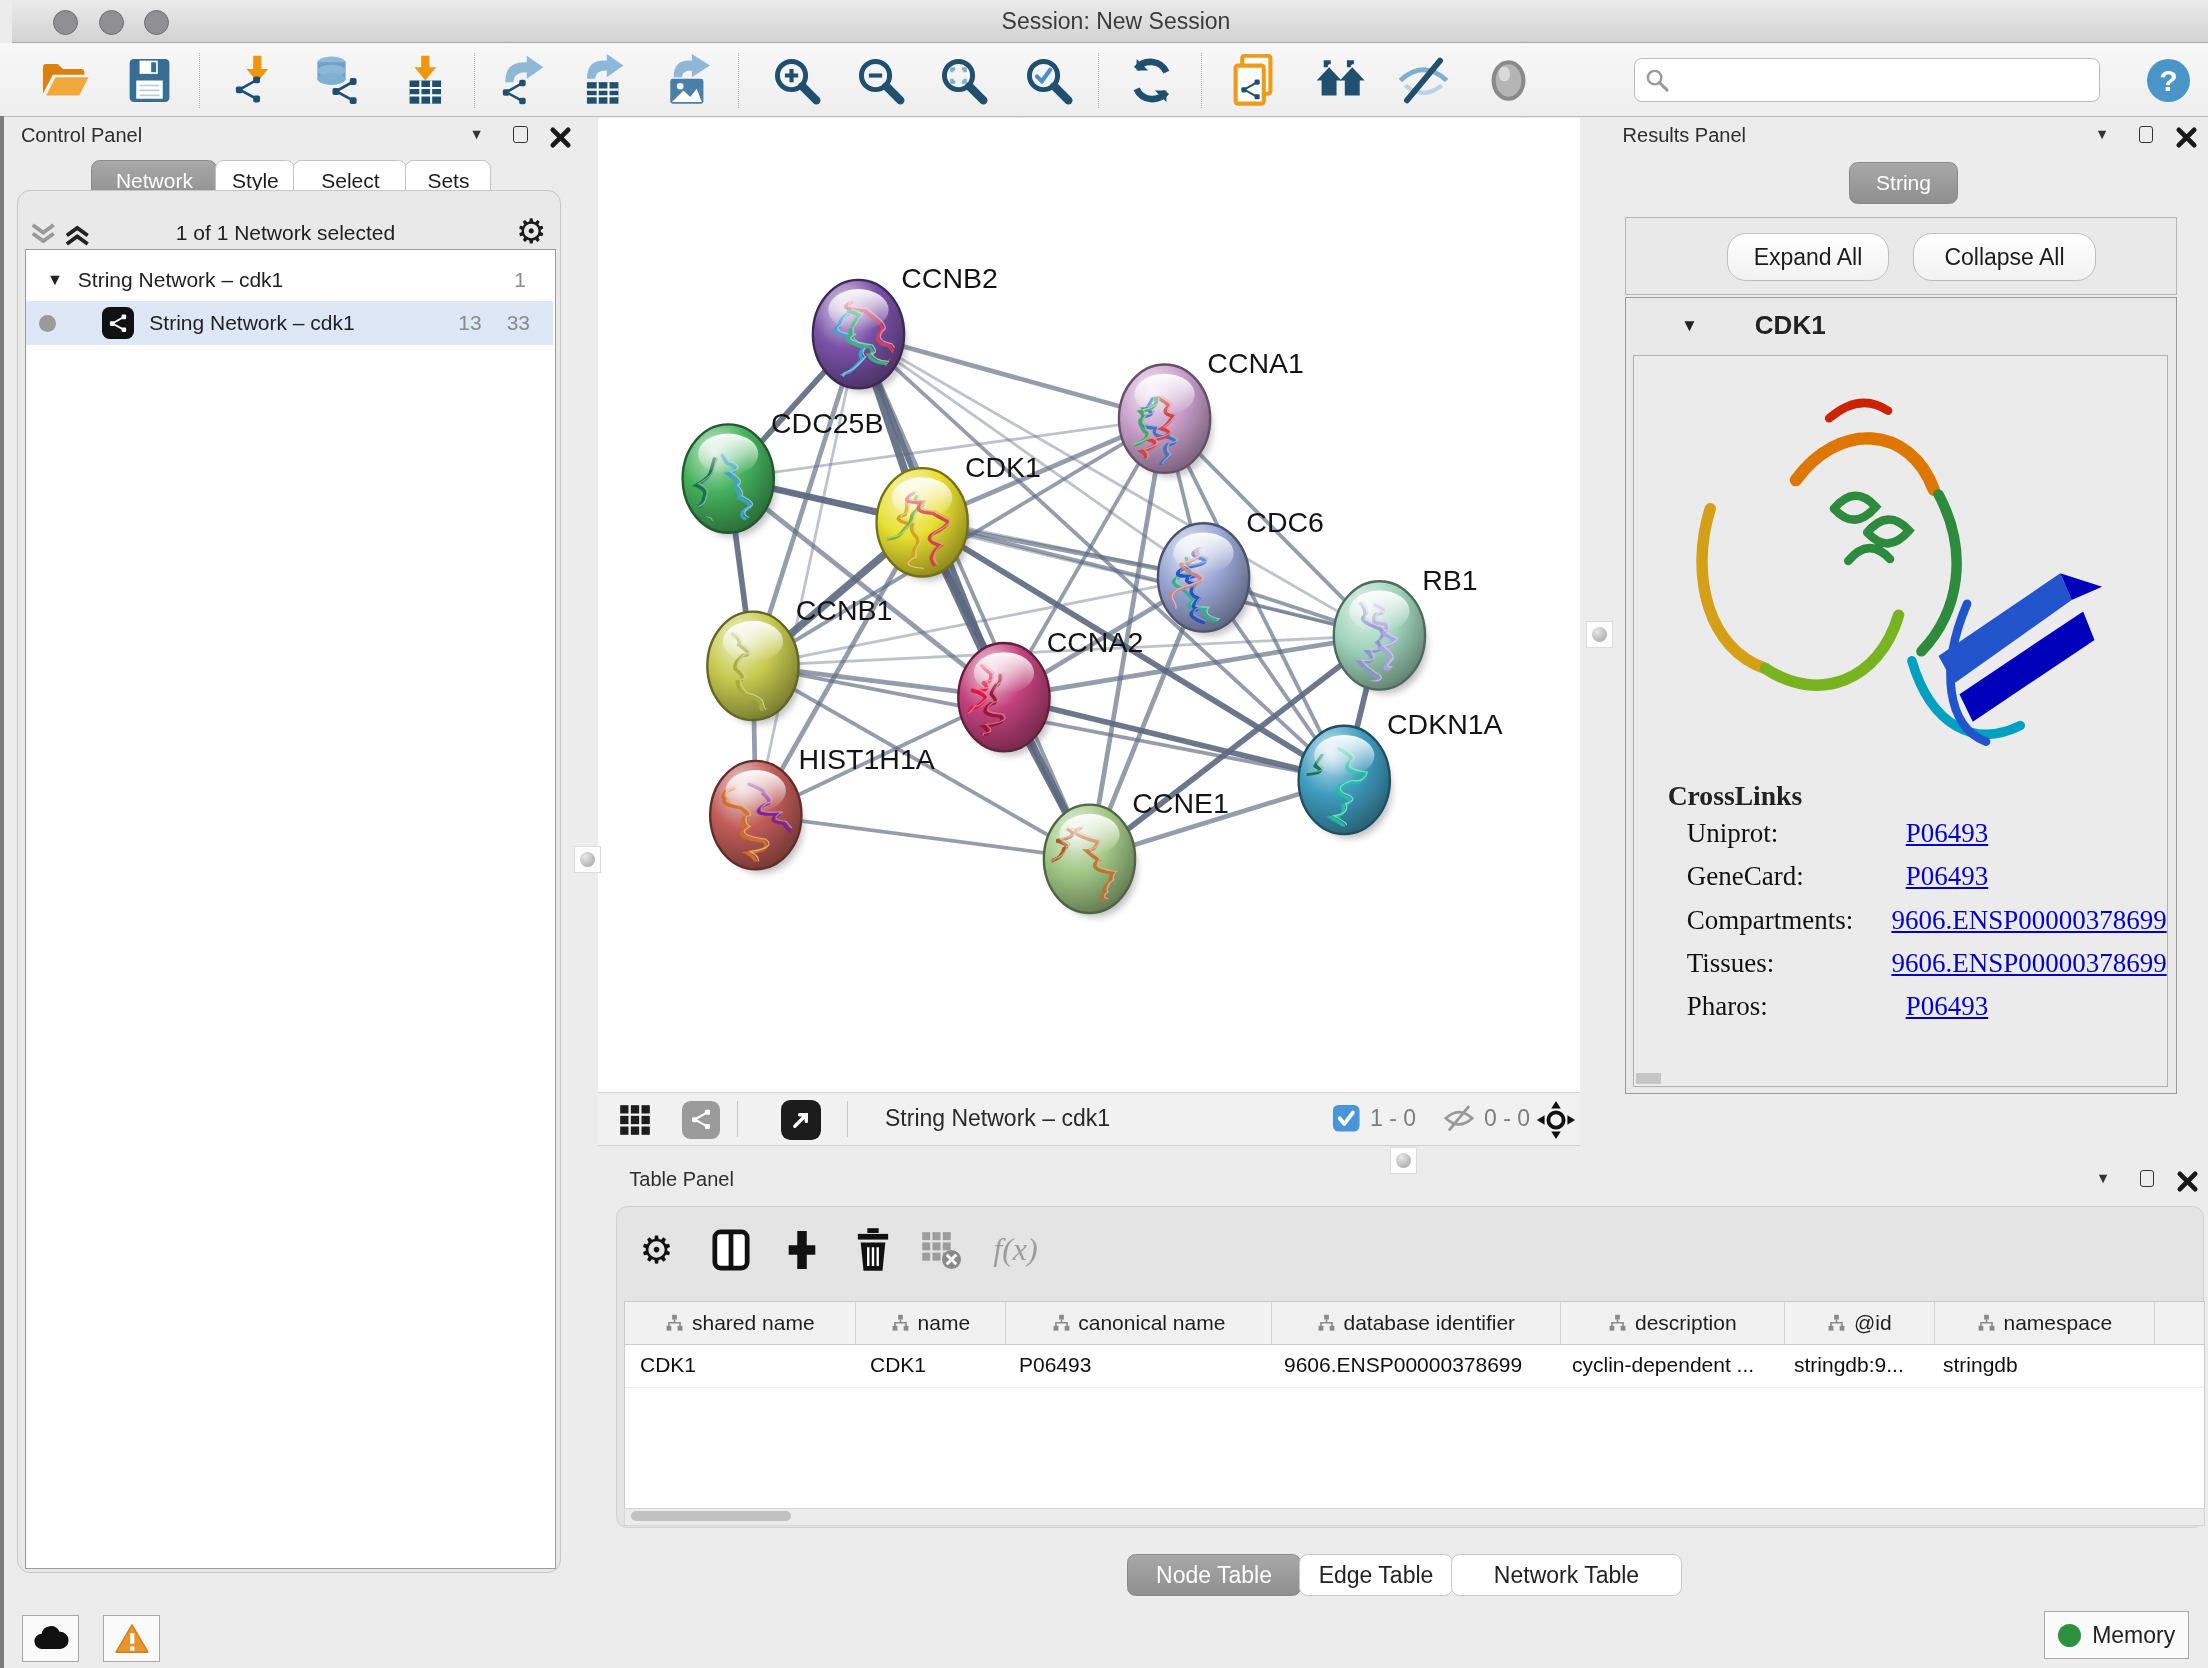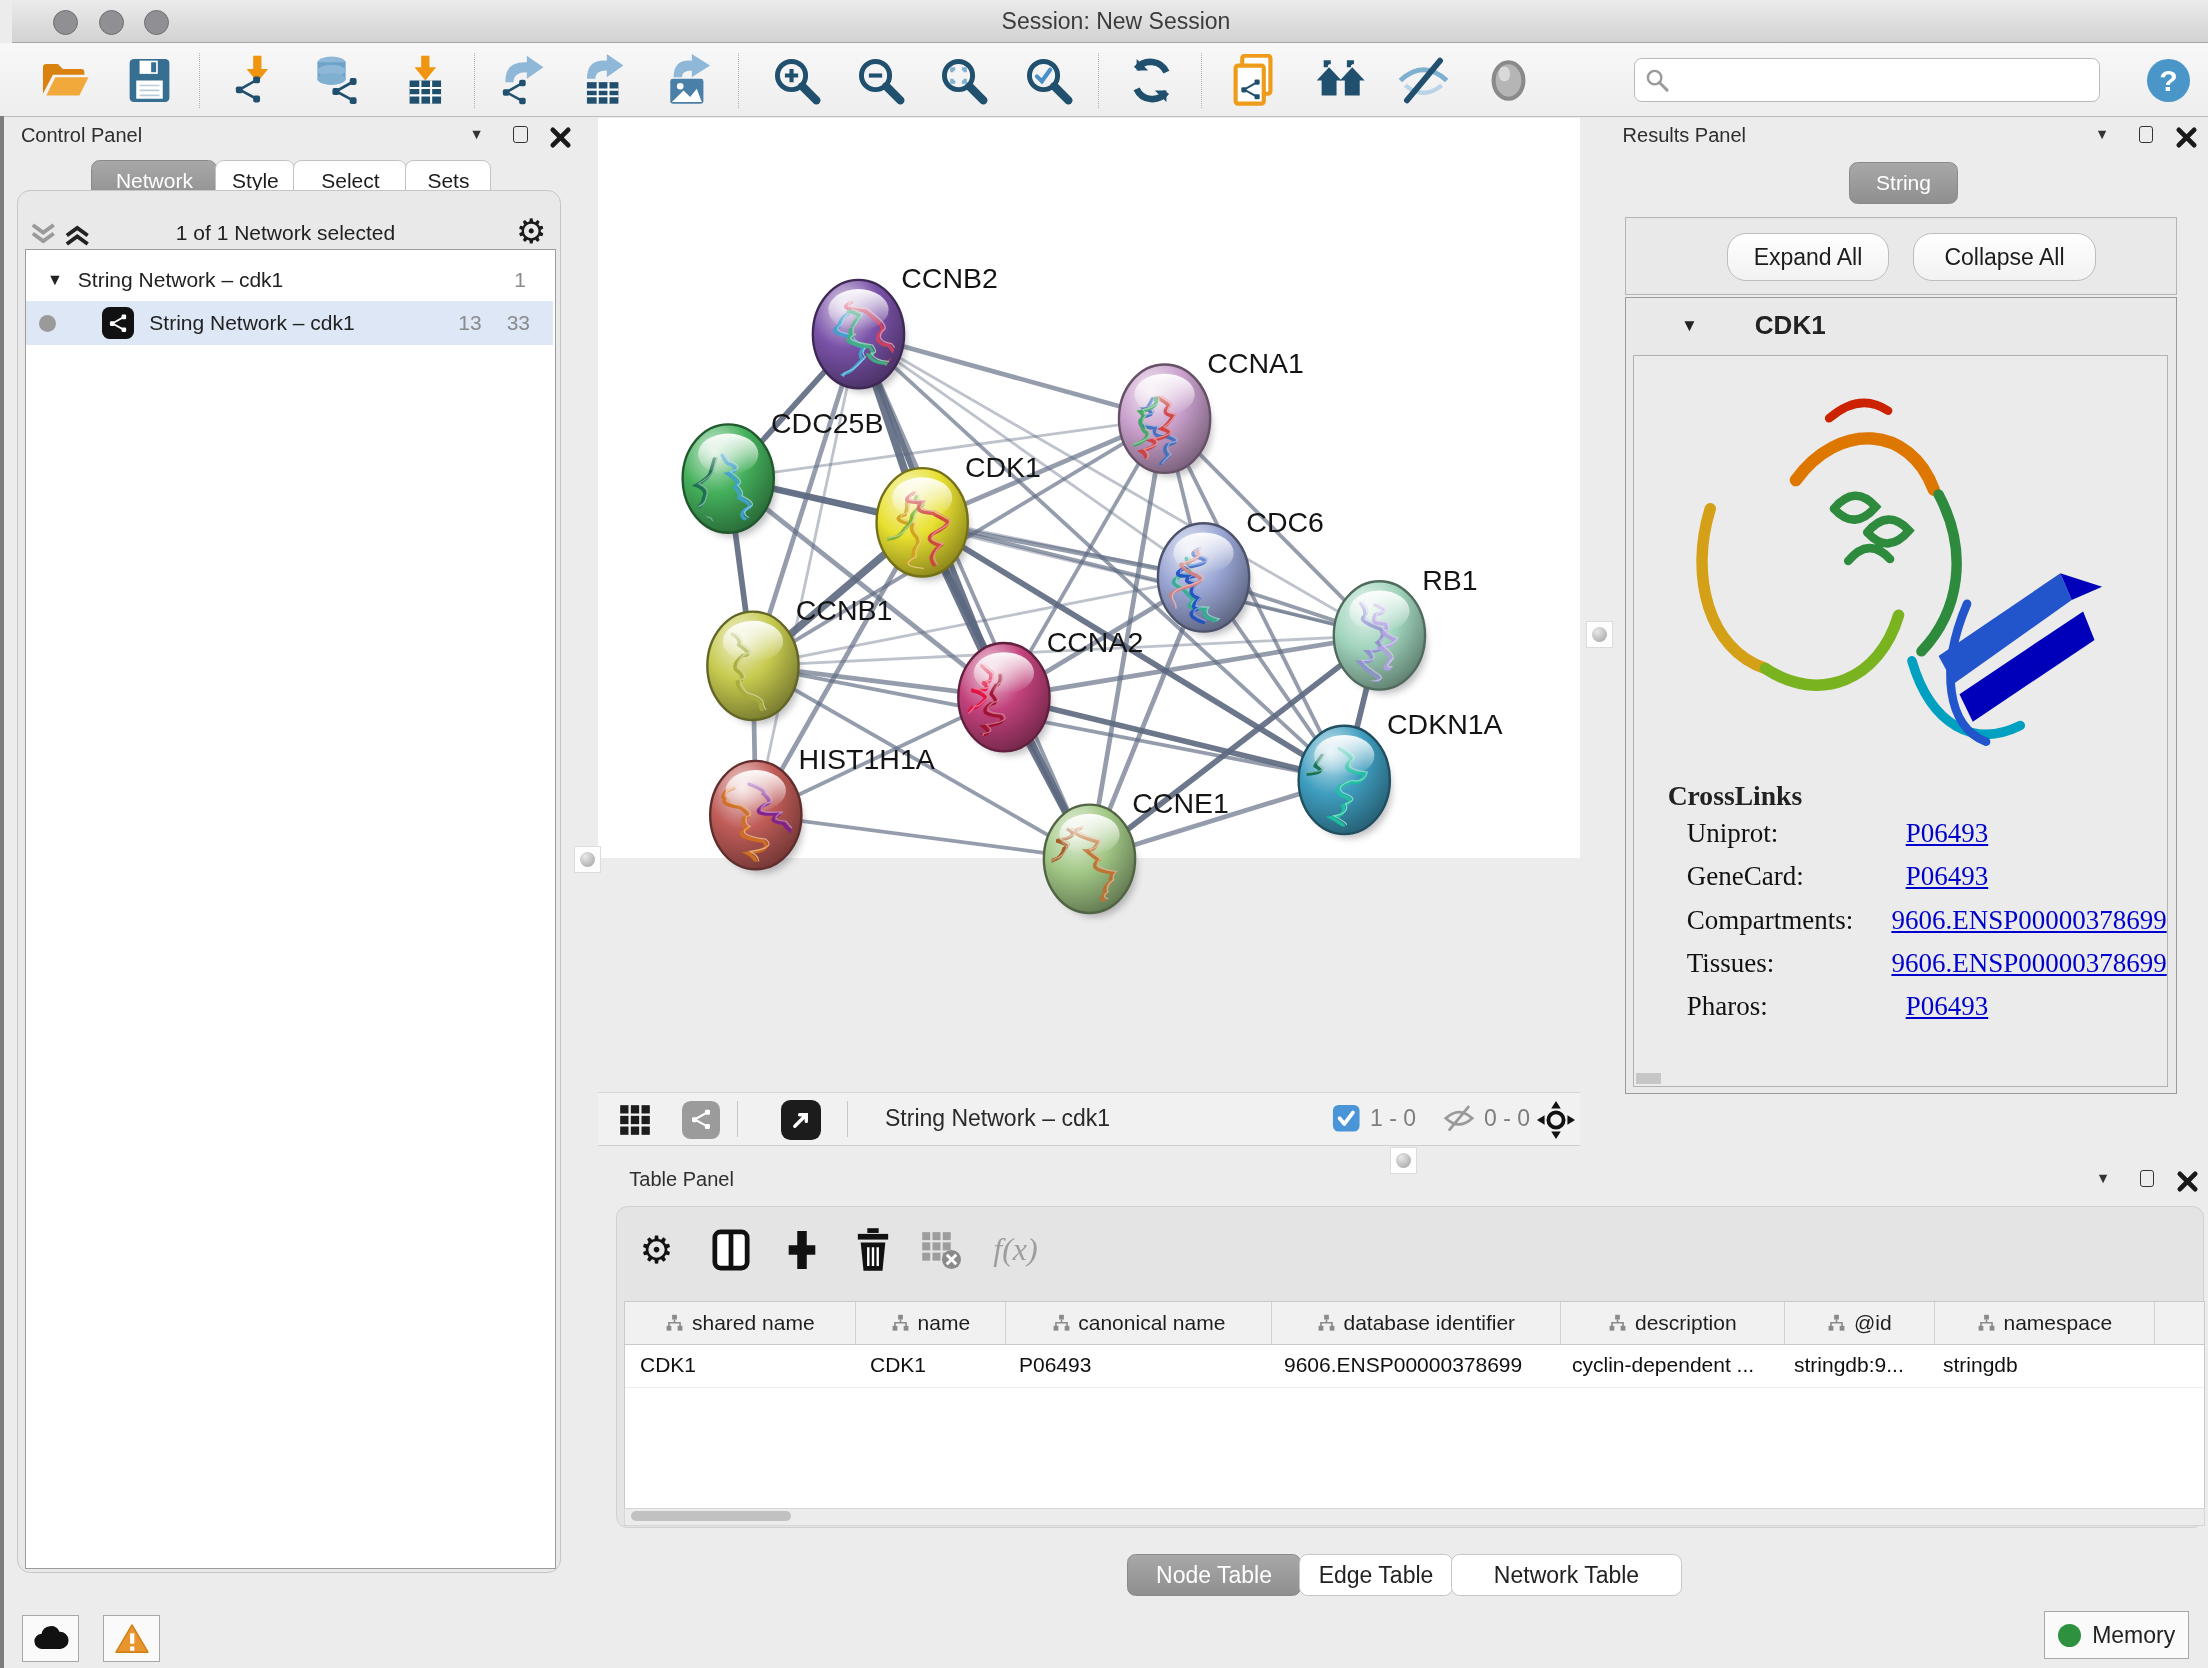--- a/index.html
+++ b/index.html
@@ -32,21 +32,21 @@
   .panel-tab.sel{background:linear-gradient(#a8a8a8,#8f8f8f);color:#fff;border-color:#8a8a8a;}
   
   .cp-box{left:17px;top:190px;width:542px;height:1381px;background:#e9e9e9;
     border:1px solid #c6c6c6;border-radius:13.3px;}
   .cp-list{left:25px;top:249px;width:529px;height:1318px;background:#fff;border:1px solid #9c9c9c;}
   .treerow{position:absolute;left:0;width:527px;height:44px;display:flex;align-items:center;font-size:21px;}
   .treerow .cnt{color:#8b8b8b;}
   .sharebadge{width:32px;height:32px;border-radius:7.6px;background:#111;display:flex;
     align-items:center;justify-content:center;}
   
-  .canvas{left:598px;top:118px;width:982px;height:740px;background:#fff;}
+  .canvas{left:598px;top:118px;width:982px;height:974px;background:#fff;}
   .netbar{left:598px;top:1092px;width:982px;height:52px;background:#f1f1f1;
     border-top:1px solid #d6d6d6;border-bottom:1px solid #cfcfcf;}
   .nb-sep{position:absolute;top:7.6px;height:36px;border-left:1px solid #c6c6c6;}
   .nb-txt{font-size:23px;color:#2a2a2a;}
   .badge-txt{font-size:23px;color:#7d7d7d;}
   
   .rp-btnbox{left:1625px;top:217px;width:550px;height:76px;background:#e9e9e9;border:1px solid #b5b5b5;}
   .rp-btn{position:absolute;top:15px;height:46px;background:linear-gradient(#ffffff,#f2f2f2);
     border:1px solid #bdbdbd;border-radius:19px;font-size:23px;display:flex;
     align-items:center;justify-content:center;color:#1c1c1c;}

